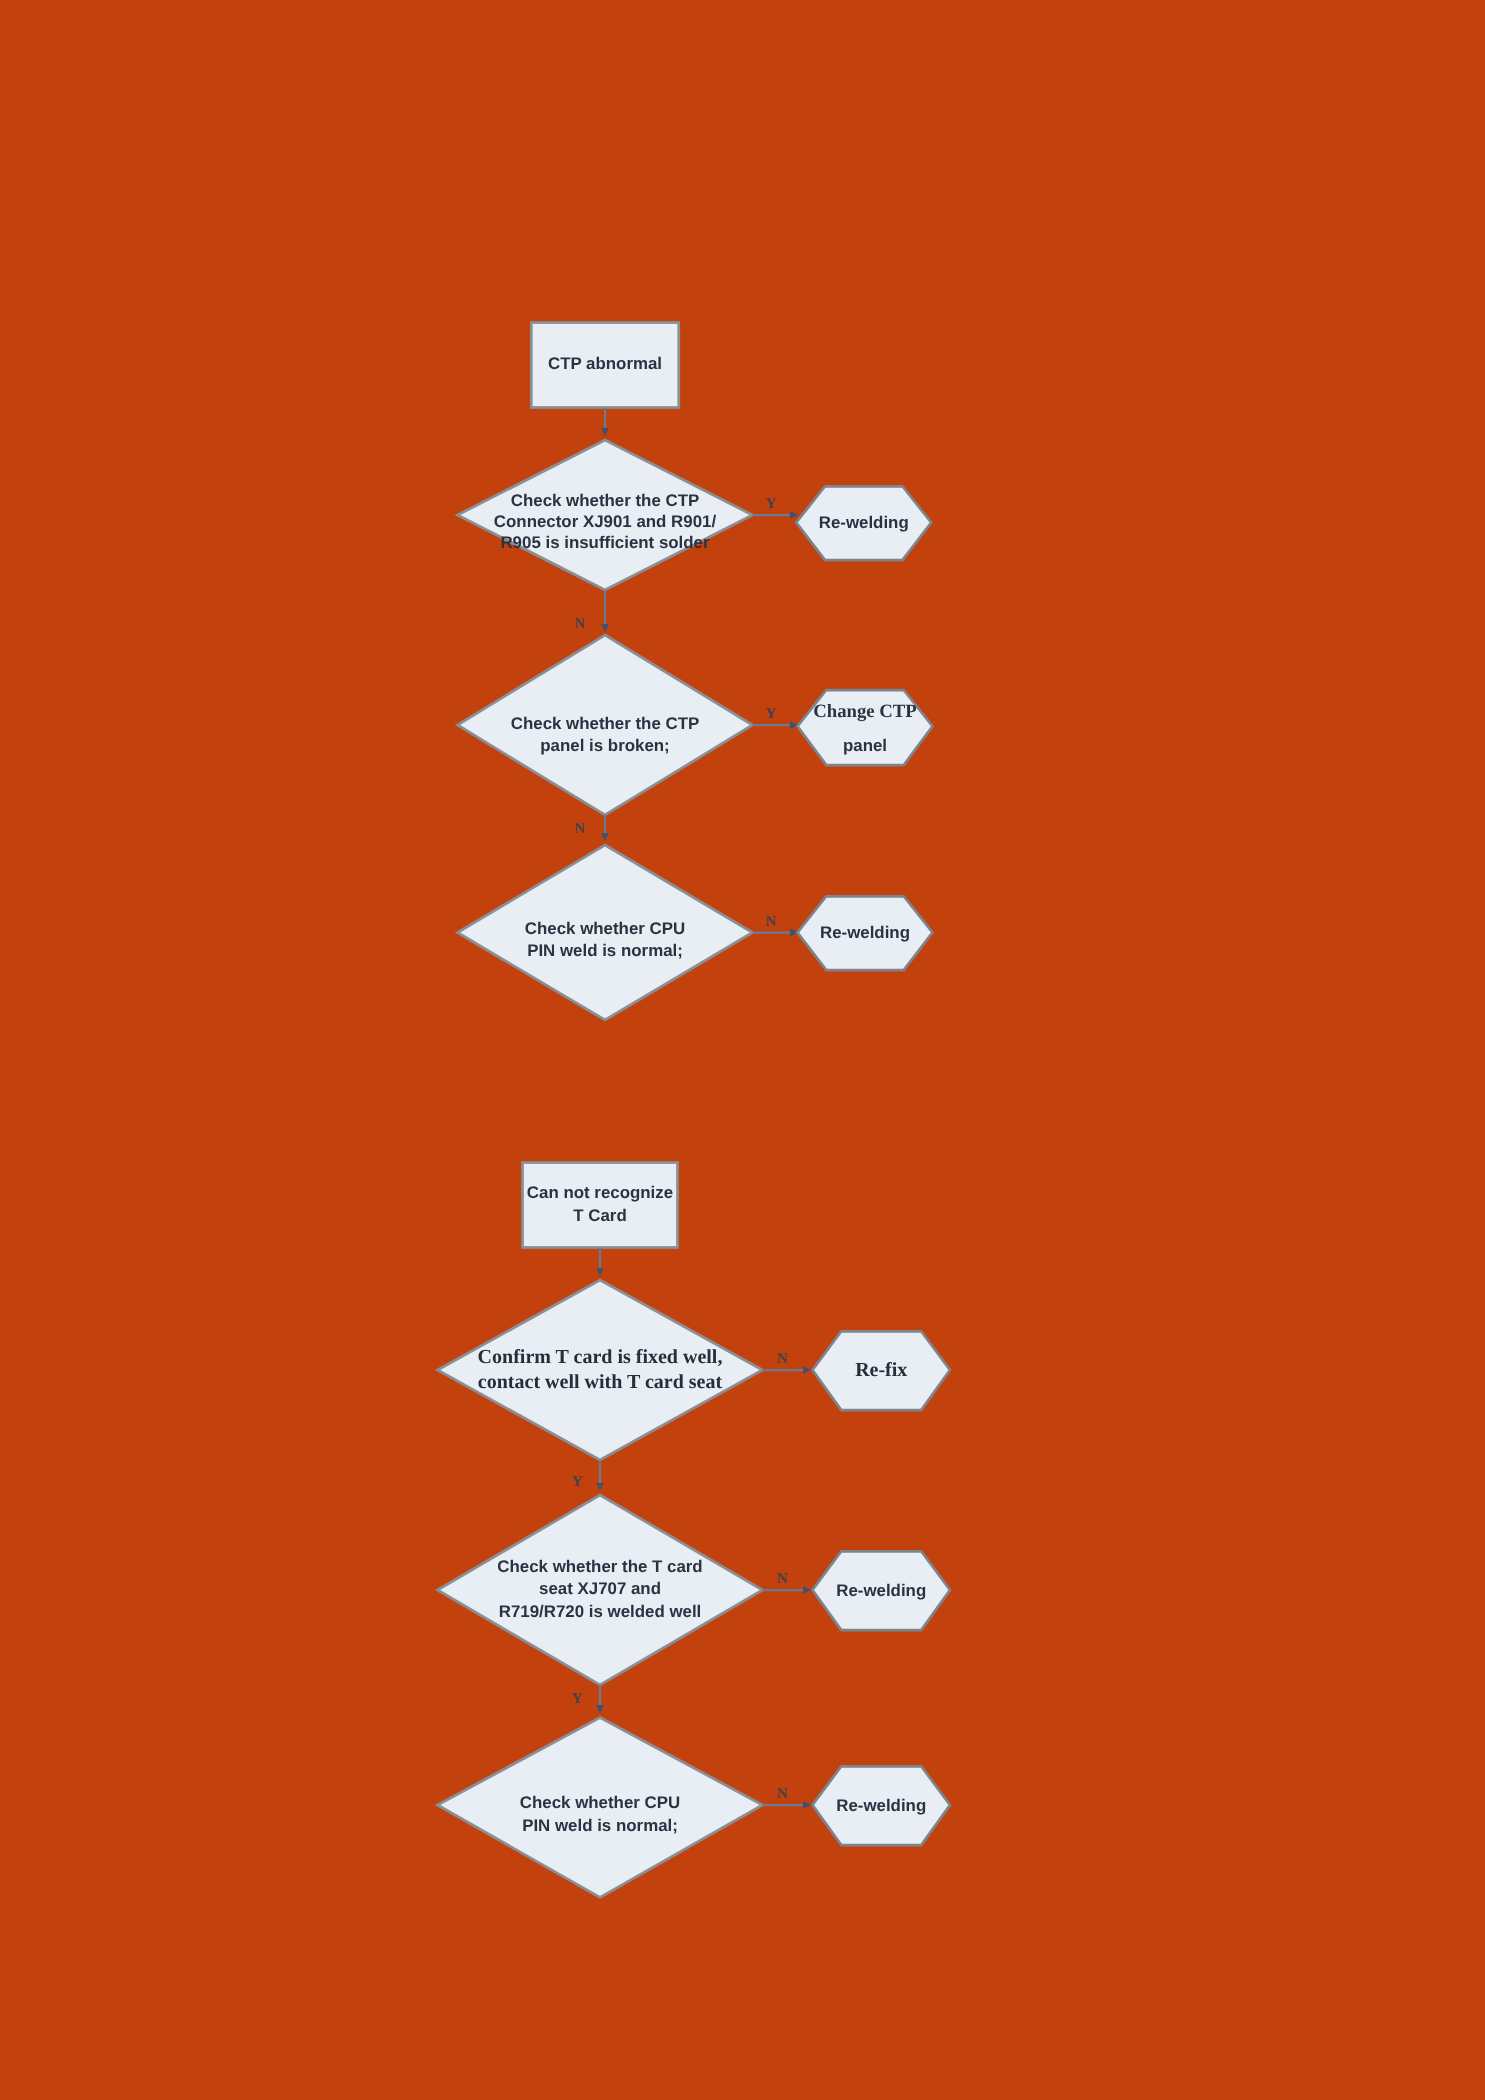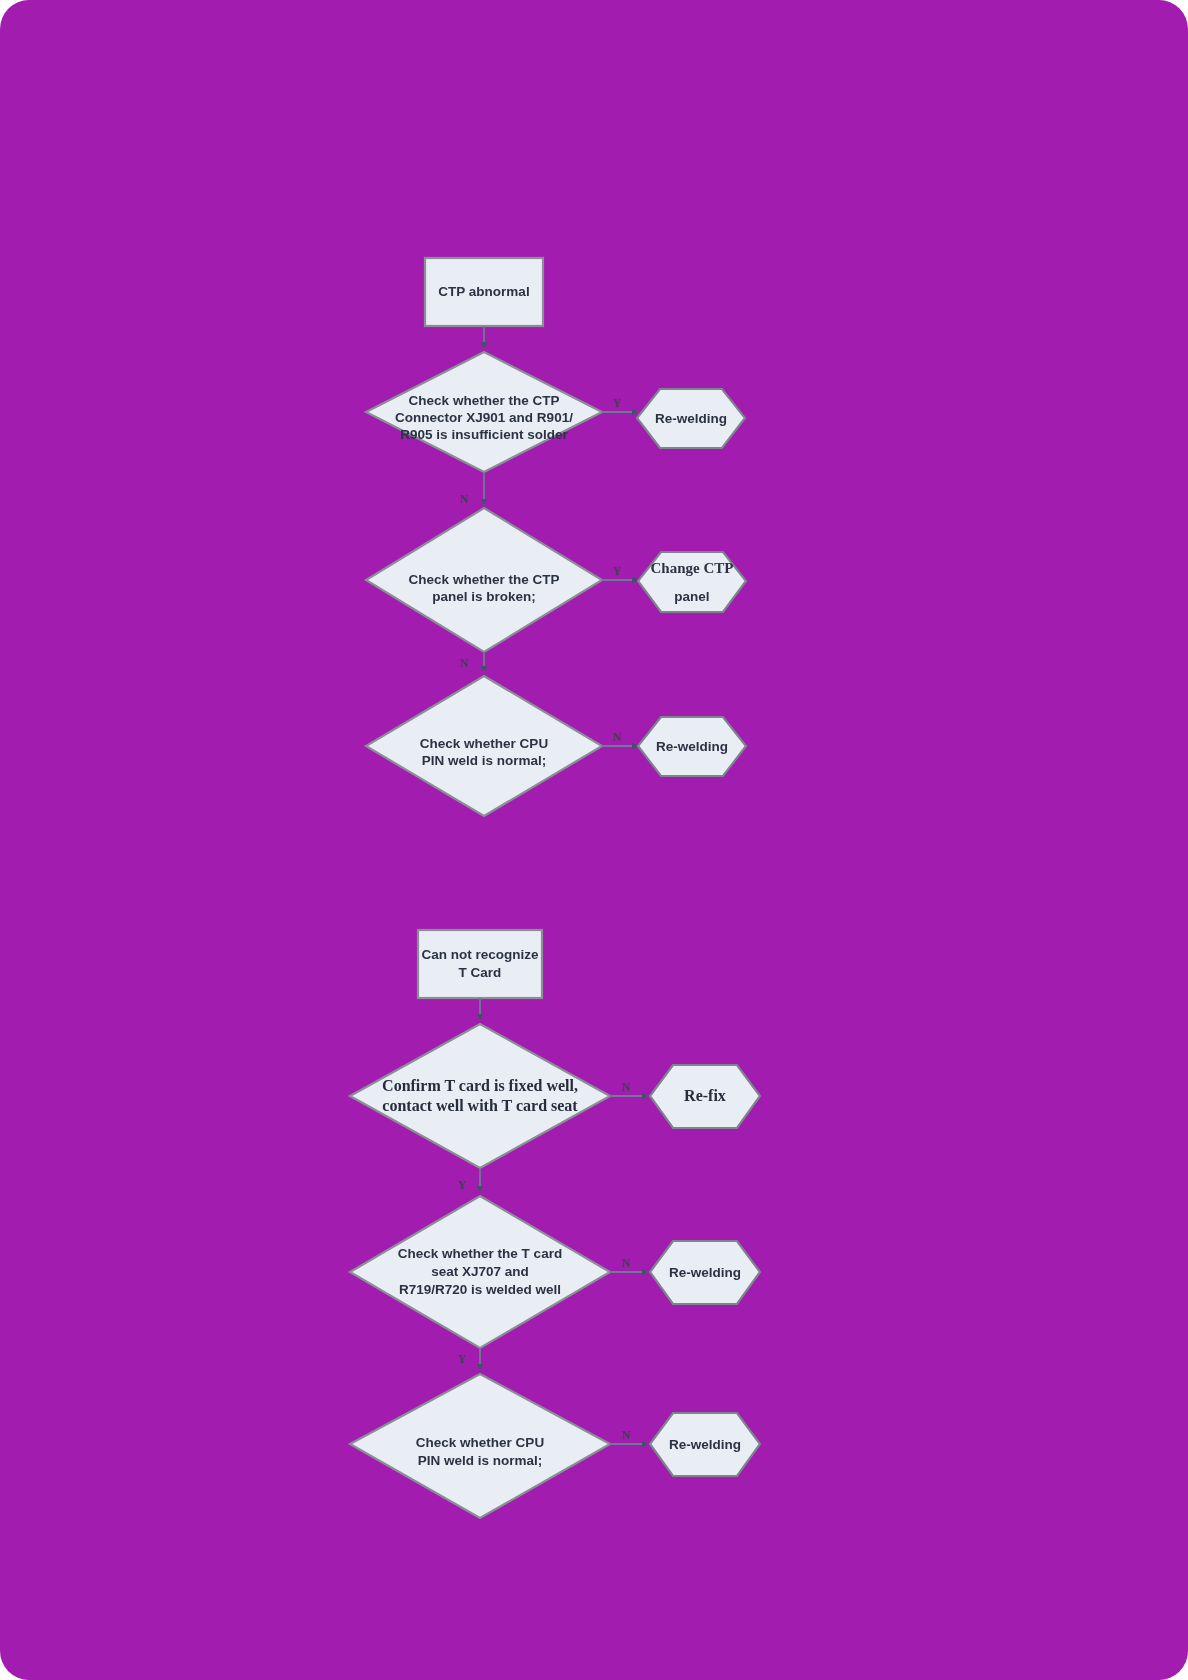--- a/index.html
+++ b/index.html
@@ -10,22 +10,21 @@
   body {
     width: 1188px;
     height: 1680px;
     position: relative;
     font-family: "Liberation Sans", sans-serif;
     overflow: hidden;
   }
   .page {
     position: absolute;
     inset: 0;
-    background: #a21caf;
-    border-radius: 29px;
+    background: #c2410c;
   }
   svg.flow {
     position: absolute;
     left: 0;
     top: 0;
     width: 1188px;
     height: 1680px;
   }
   
   .shape-fill {

